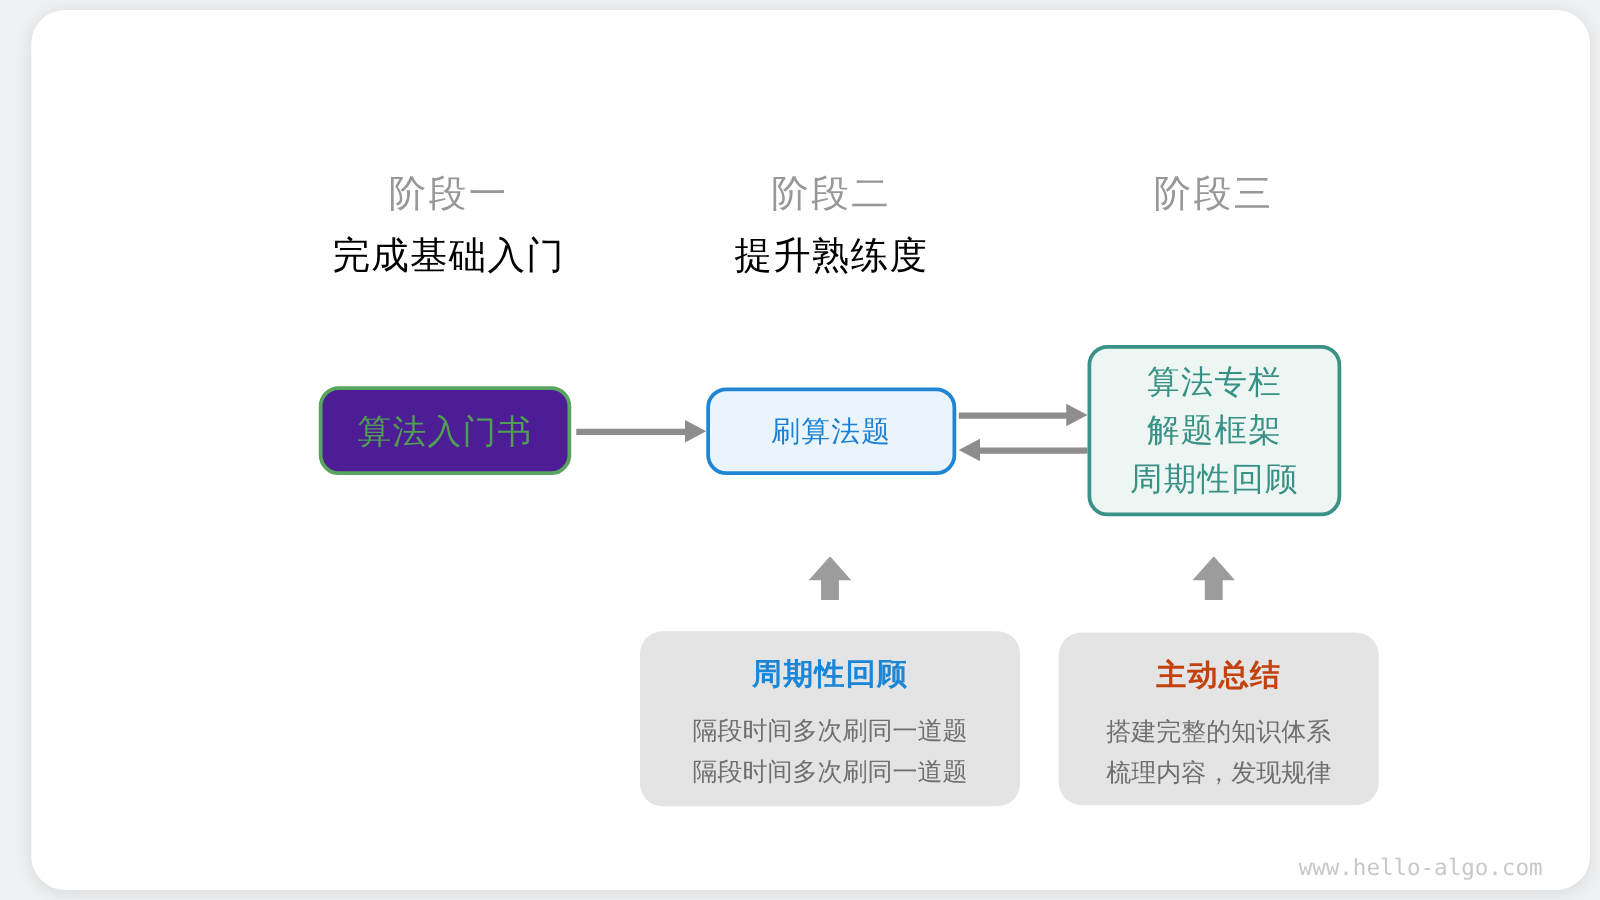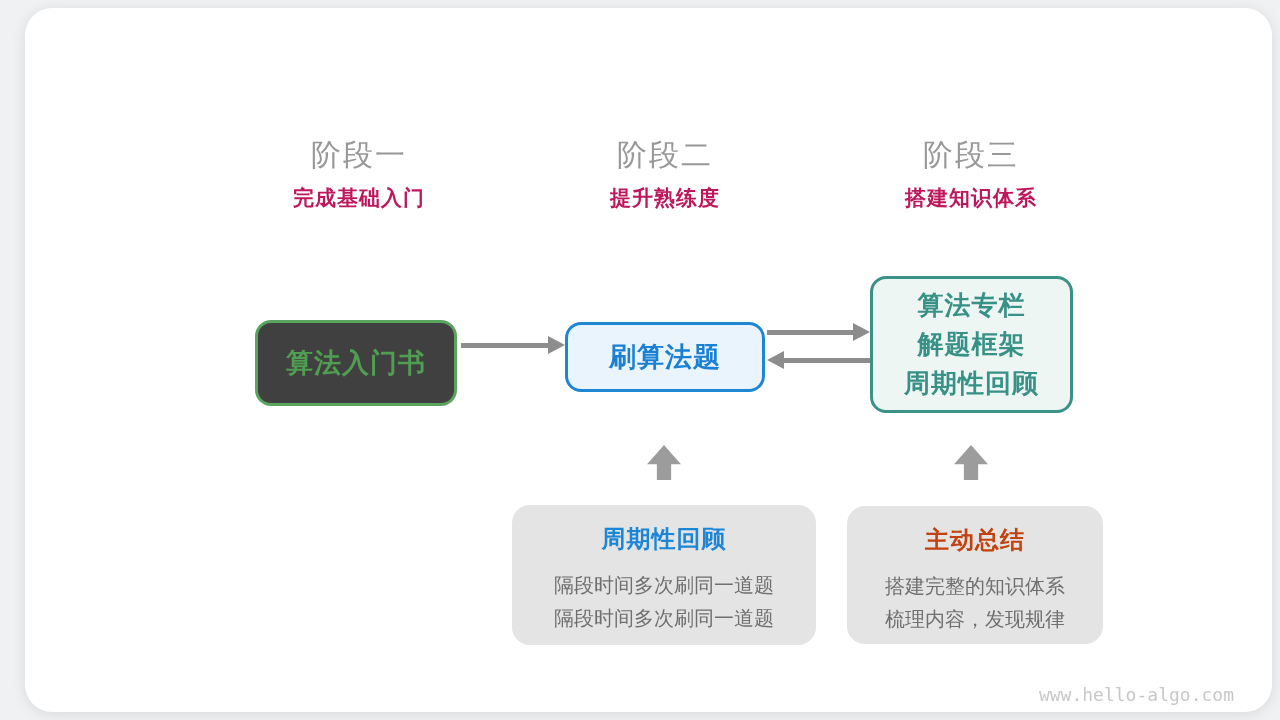--- a/index.html
+++ b/index.html
@@ -17,45 +17,45 @@
     margin-left: 17px;
   }
 
   
   .stage-label {
     position: absolute; width: 220px; text-align: center;
     font-size: 30px; color: #989898; letter-spacing: 2px;
   }
   .stage-sub {
     position: absolute; width: 260px; text-align: center;
-    font-size: 21px; font-weight: bold; color: #be185d; letter-spacing: 1px;
+    font-size: 30px; font-weight: normal; color: #000000; letter-spacing: 1px;
   }
   .stage1-label { left: 224px; top: 127px; }
   .stage1-sub   { left: 204px; top: 176px; }
   .stage2-label { left: 530px; top: 127px; }
   .stage2-sub   { left: 510px; top: 176px; }
   .stage3-label { left: 836px; top: 127px; }
   .stage3-sub   { left: 816px; top: 176px; }
 
   
   .node {
     position: absolute; border-radius: 16px;
     display: flex; flex-direction: column;
     align-items: center; justify-content: center;
-    font-weight: bold; letter-spacing: 1px;
+    font-weight: normal; letter-spacing: 1px;
   }
   .node-intro {
-    left: 230px; top: 312px; width: 202px; height: 86px;
-    border: 3px solid #5aa55e; background: #404040;
+    left: 230px; top: 301px; width: 202px; height: 71px;
+    border: 3px solid #5aa55e; background: #4c1d95;
     color: #4f9e52; font-size: 27px;
   }
   .node-practice {
-    left: 540px; top: 314px; width: 200px; height: 70px;
+    left: 540px; top: 302px; width: 200px; height: 70px;
     border: 3px solid #1e86d3; background: #eaf4fc;
-    color: #1b80d4; font-size: 27px;
+    color: #1b80d4; font-size: 23px;
   }
   .node-resources {
     left: 845px; top: 268px; width: 203px; height: 137px;
     border: 3px solid #3a9186; background: #eef6f3;
     color: #389186; font-size: 26px; line-height: 39px;
   }
 
   
   .arrow-h { position: absolute; height: 0; }
   .arrow-h .shaft {
@@ -112,21 +112,20 @@
 <div class="canvas">
   <div class="card">
 
     <div class="stage-label stage1-label">阶段一</div>
     <div class="stage-sub stage1-sub">完成基础入门</div>
 
     <div class="stage-label stage2-label">阶段二</div>
     <div class="stage-sub stage2-sub">提升熟练度</div>
 
     <div class="stage-label stage3-label">阶段三</div>
-    <div class="stage-sub stage3-sub">搭建知识体系</div>
 
     <div class="node node-intro">
       <span>算法入门书</span>
     </div>
 
     <div class="arrow-h arrow-right arrow-1">
       <span class="shaft"></span>
       <span class="head"></span>
     </div>
 

